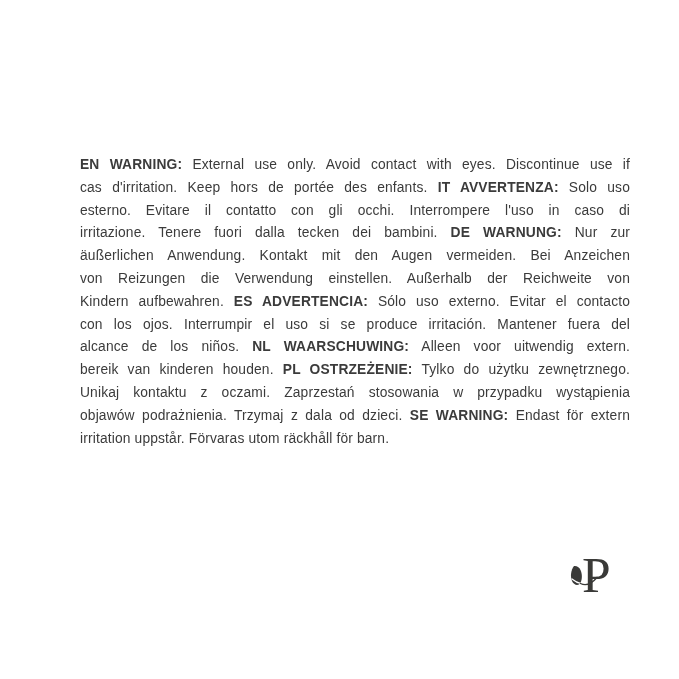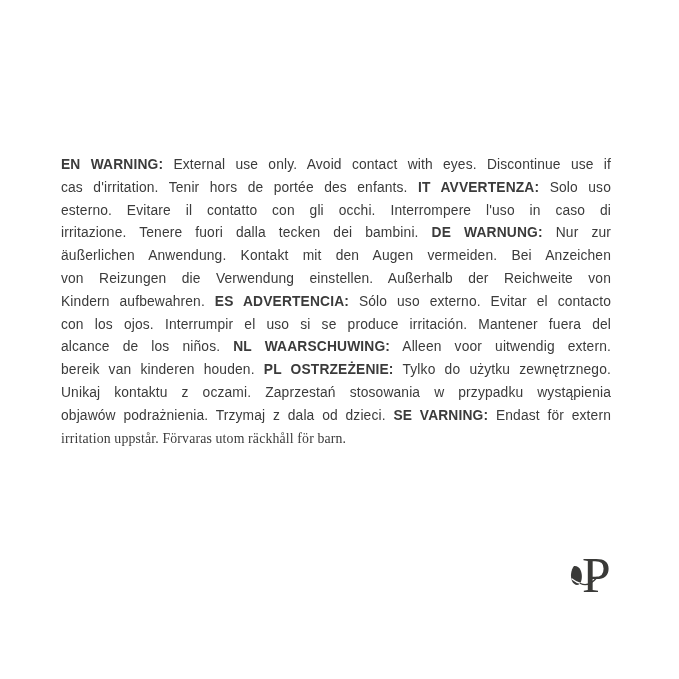--- a/index.html
+++ b/index.html
@@ -10,37 +10,36 @@
   .canvas {
     position: relative;
     width: 679px;
     height: 679px;
     background: #ffffff;
     overflow: hidden;
     font-family: "Liberation Sans", sans-serif;
   }
   .warning-text {
     position: absolute;
-    left: 61px;
+    left: 80px;
     top: 154px;
     width: 550px;
     font-size: 13.8px;
     line-height: 22.8px;
     letter-spacing: 0.15px;
     color: #3b3b3b;
   }
   .warning-text .line {
     text-align: justify;
     text-align-last: justify;
     height: 22.8px;
     white-space: normal;
   }
   .warning-text .line.last {
     text-align-last: left;
-    font-family: Liberation Serif, serif;
   }
   .warning-text .lang-label {
     font-weight: 700;
   }
   .brand-logo {
     position: absolute;
     left: 570px;
     top: 553px;
     width: 40px;
     height: 42px;
@@ -54,31 +53,31 @@
     font-family: "Liberation Serif", "DejaVu Serif", serif;
   }
 </style>
 </head>
 <body>
 
 <div class="canvas" style="background: rgb(255, 255, 255);">
 
   <div class="warning-text" style="color: rgb(59, 59, 59);">
       <div class="line"><span class="lang-label">EN WARNING:</span><span> External use only. Avoid contact with eyes. Discontinue use if</span></div>
-      <div class="line"><span>cas d'irritation. Tenir hors de portée des enfants. </span><span class="lang-label">IT AVVERTENZA:</span><span> Solo uso</span></div>
+      <div class="line"><span>cas d'irritation. Keep hors de portée des enfants. </span><span class="lang-label">IT AVVERTENZA:</span><span> Solo uso</span></div>
       <div class="line"><span>esterno. Evitare il contatto con gli occhi. Interrompere l'uso in caso di</span></div>
       <div class="line"><span>irritazione. Tenere fuori dalla tecken dei bambini. </span><span class="lang-label">DE WARNUNG:</span><span> Nur zur</span></div>
       <div class="line"><span>äußerlichen Anwendung. Kontakt mit den Augen vermeiden. Bei Anzeichen</span></div>
       <div class="line"><span>von Reizungen die Verwendung einstellen. Außerhalb der Reichweite von</span></div>
       <div class="line"><span>Kindern aufbewahren. </span><span class="lang-label">ES ADVERTENCIA:</span><span> Sólo uso externo. Evitar el contacto</span></div>
       <div class="line"><span>con los ojos. Interrumpir el uso si se produce irritación. Mantener fuera del</span></div>
       <div class="line"><span>alcance de los niños. </span><span class="lang-label">NL WAARSCHUWING:</span><span> Alleen voor uitwendig extern.</span></div>
       <div class="line"><span>bereik van kinderen houden. </span><span class="lang-label">PL OSTRZEŻENIE:</span><span> Tylko do użytku zewnętrznego.</span></div>
       <div class="line"><span>Unikaj kontaktu z oczami. Zaprzestań stosowania w przypadku wystąpienia</span></div>
-      <div class="line"><span>objawów podrażnienia. Trzymaj z dala od dzieci. </span><span class="lang-label">SE VARNING:</span><span> Endast för extern</span></div>
+      <div class="line"><span>objawów podrażnienia. Trzymaj z dala od dzieci. </span><span class="lang-label">SE WARNING:</span><span> Endast för extern</span></div>
       <div class="line last"><span>irritation uppstår. Förvaras utom räckhåll för barn.</span></div>
     </div>
 
   <div class="brand-logo">
     <svg viewBox="0 0 40 42" aria-hidden="true">
 
       <text x="12" y="39" font-size="51.5" fill="#3a3a38">P</text>
 
       <path fill="#3a3a38" d="M4,13 C1,17 0,23 2,28 C3.5,31.5 7,33 9.5,31 C12,28.5 12.8,22 10.5,17 C9,14 6.5,12.5 4,13 Z"></path>
 

